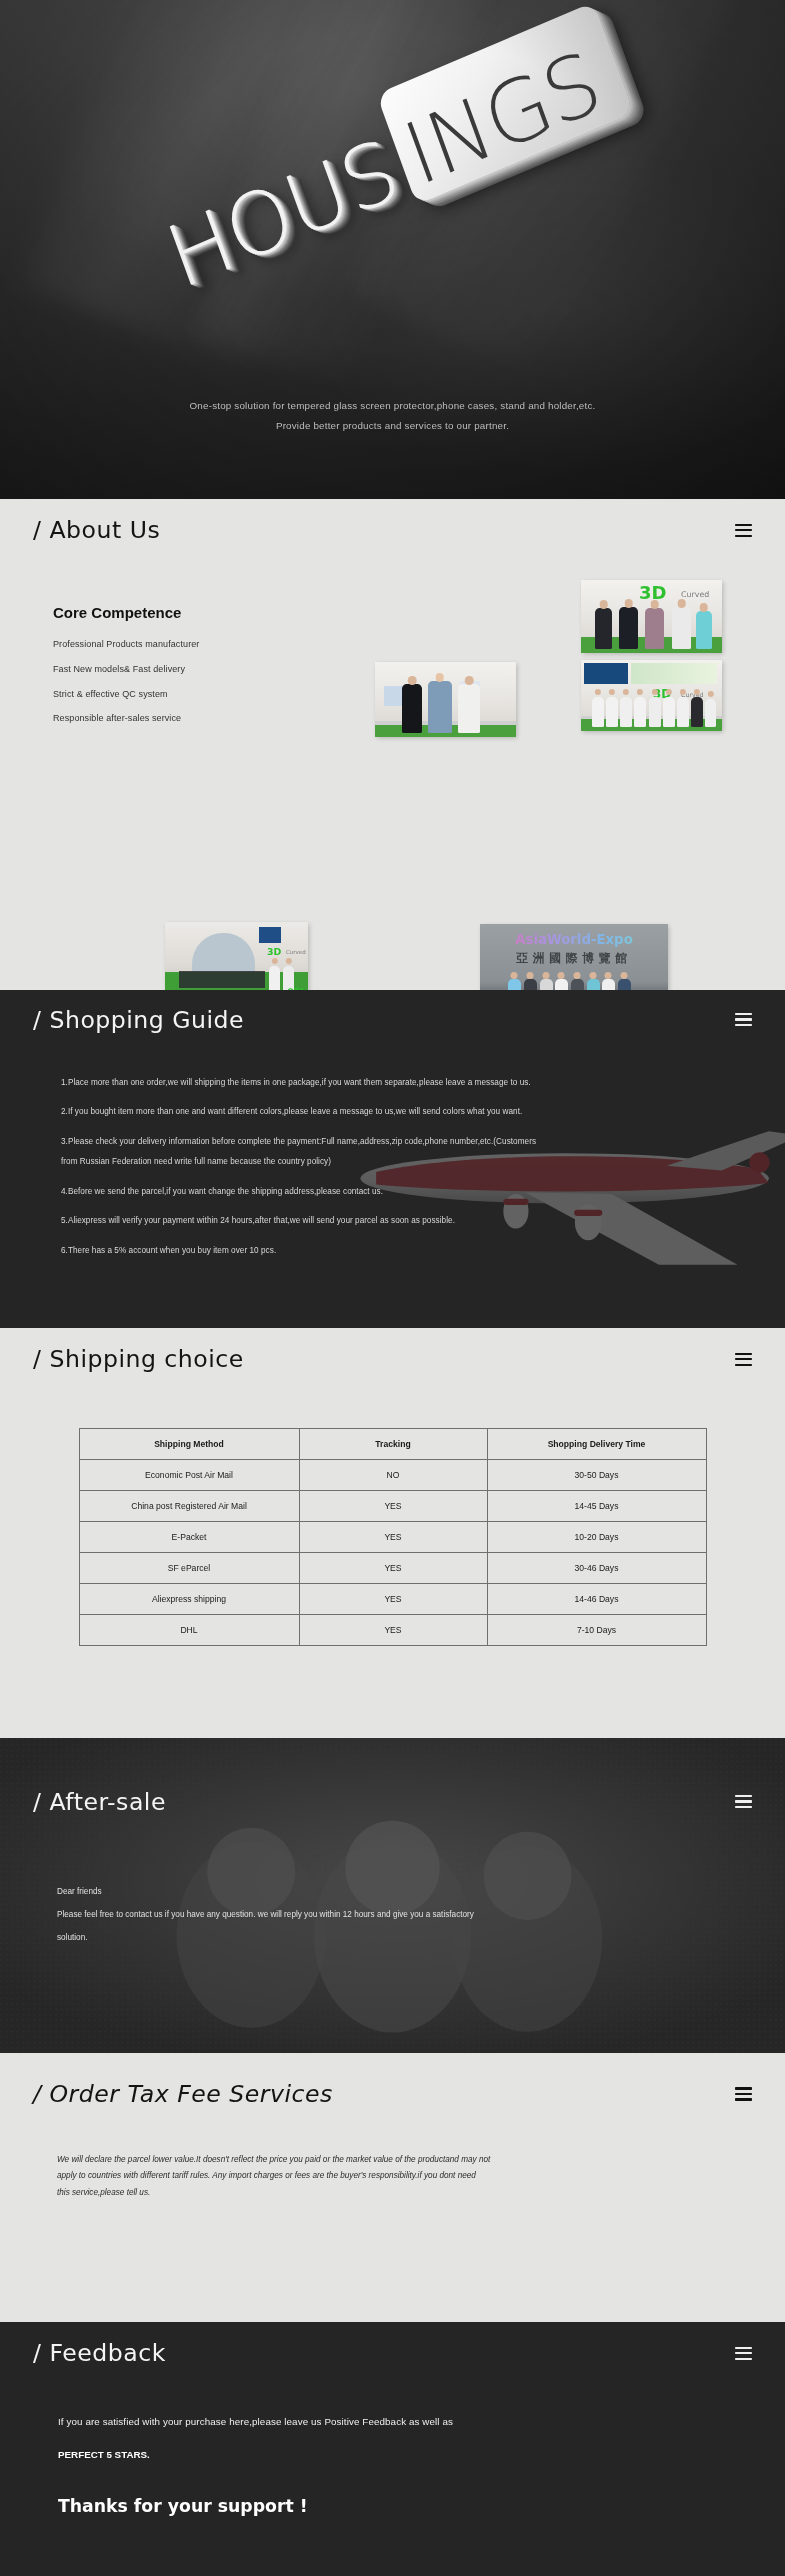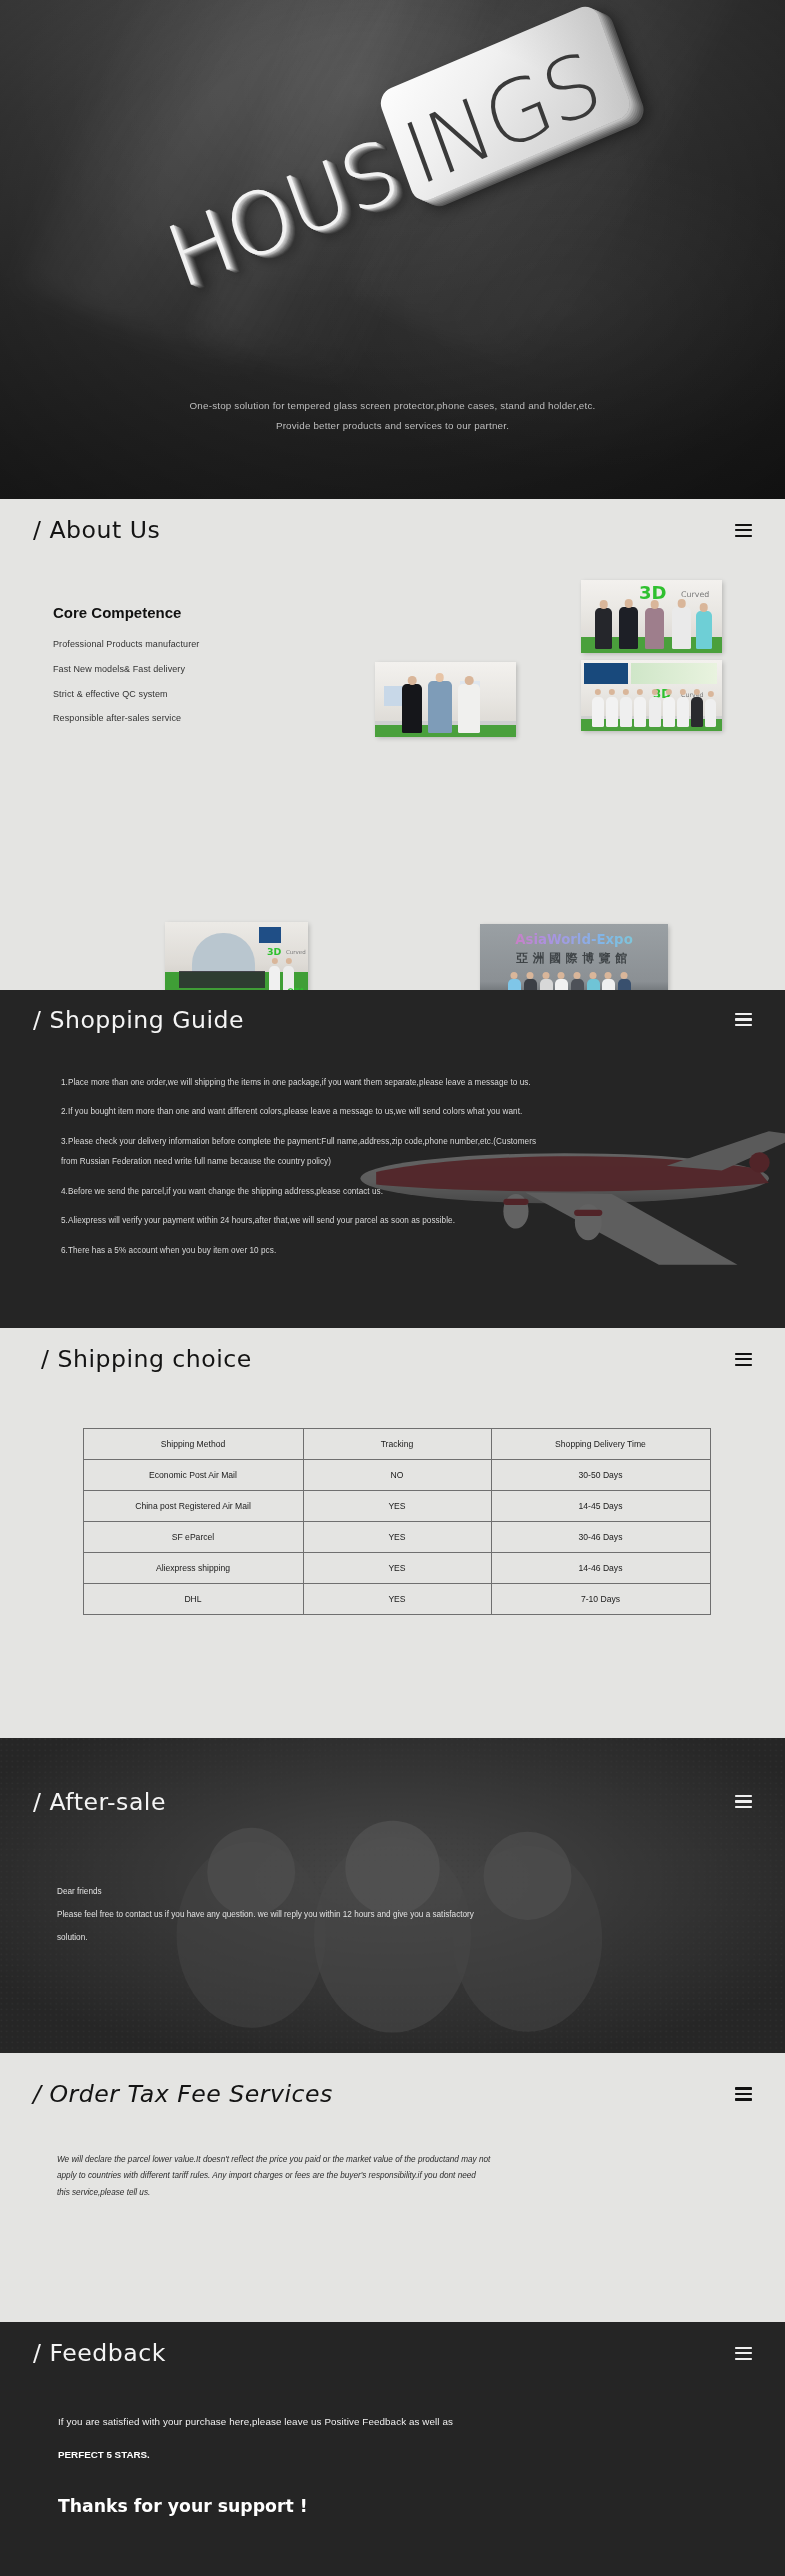--- a/index.html
+++ b/index.html
@@ -138,38 +138,38 @@
   .plane {
     position: absolute; right: -31px; top: 94px; width: 487px; height: 220px; opacity: .30;
   }
   .guide-body { position: relative; padding: 44px 47px 0 61px; }
   .guide-body p {
     font-size: 8.2px; color: #dadada; line-height: 1.2;
     margin-bottom: 19.6px; letter-spacing: 0.04px;
   }
 
   
-  .shipping { height: 410px; padding-left: 8px; }
+  .shipping { height: 410px; }
   .shipping .sec-head { padding-top: 17.3px; }
   table.ship {
     margin: 55px auto 0 auto;
     border-collapse: collapse;
     width: 628px;
     background: #e4e4e2;
   }
   table.ship th, table.ship td {
     border: 0.8px solid #6f6f6f;
     text-align: center;
     font-size: 8.6px;
     color: #1a1a1a;
     padding: 7.9px 3.1px;
     font-weight: normal;
     height: 31px;
   }
-  table.ship th { font-weight: normal; margin-left: 16px; }
+  table.ship th { font-weight: bold; margin-left: 16px; }
   table.ship td.m { width: 220px; }
   table.ship td.t { width: 188px; }
 
   
   .after { height: 315px; }
   .after .sec-head { padding-top: 15.7px; }
   .after-bg { position: absolute; inset: 0; opacity: .30; }
   .after-body { position: relative; padding: 69px 47px 0 57px; }
   .after-body p { font-size: 8.2px; color: #e2e2e2; line-height: 1.75; margin-bottom: 7.9px; }
   .after-body p.lead { margin-bottom: 9.4px; }
@@ -428,20 +428,25 @@
           <td class="m">Economic Post Air Mail</td>
           <td class="t">NO</td>
           <td>30-50 Days</td>
         </tr>
         <tr>
           <td class="m">China post Registered Air Mail</td>
           <td class="t">YES</td>
           <td>14-45 Days</td>
         </tr>
         <tr>
+          <td class="m">E-Packet</td>
+          <td class="t">YES</td>
+          <td>10-20 Days</td>
+        </tr>
+        <tr>
           <td class="m">SF eParcel</td>
           <td class="t">YES</td>
           <td>30-46 Days</td>
         </tr>
         <tr>
           <td class="m">Aliexpress shipping</td>
           <td class="t">YES</td>
           <td>14-46 Days</td>
         </tr>
         <tr>

